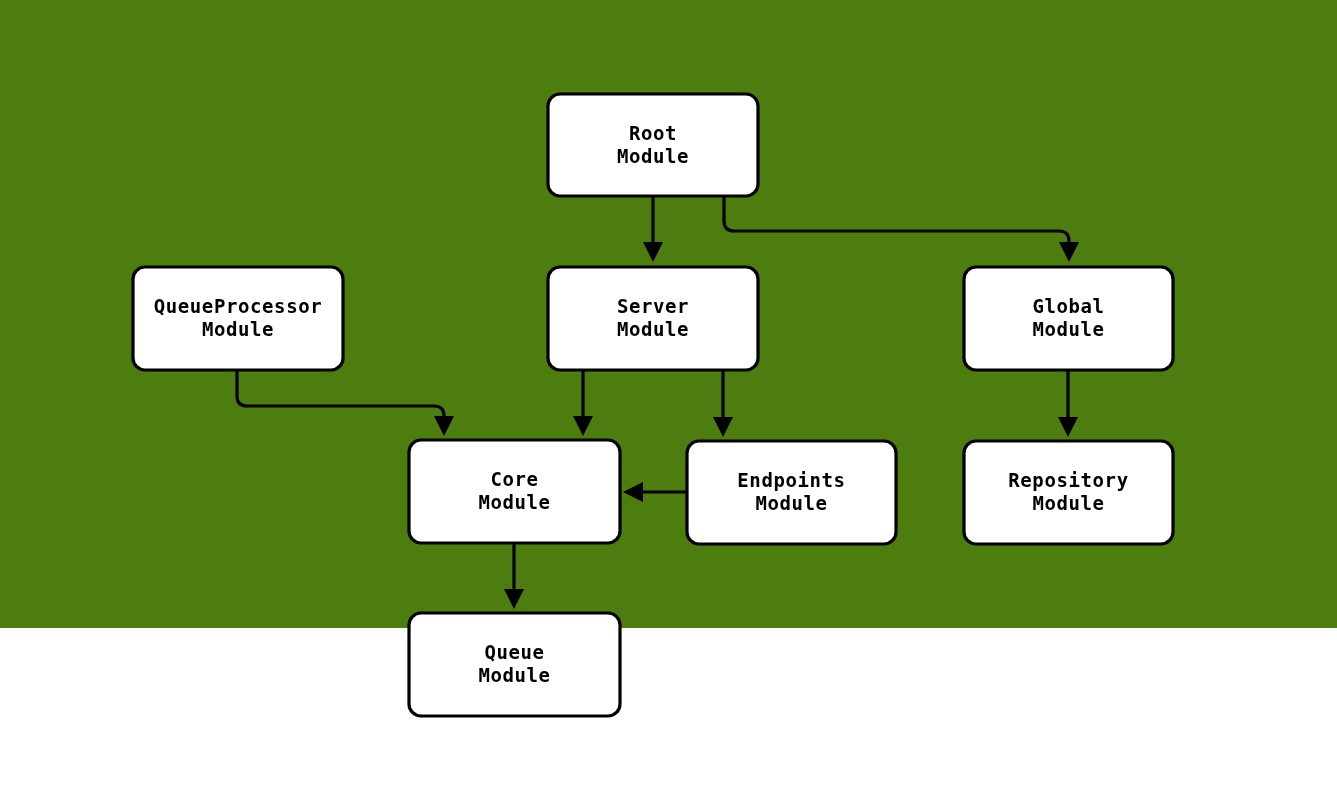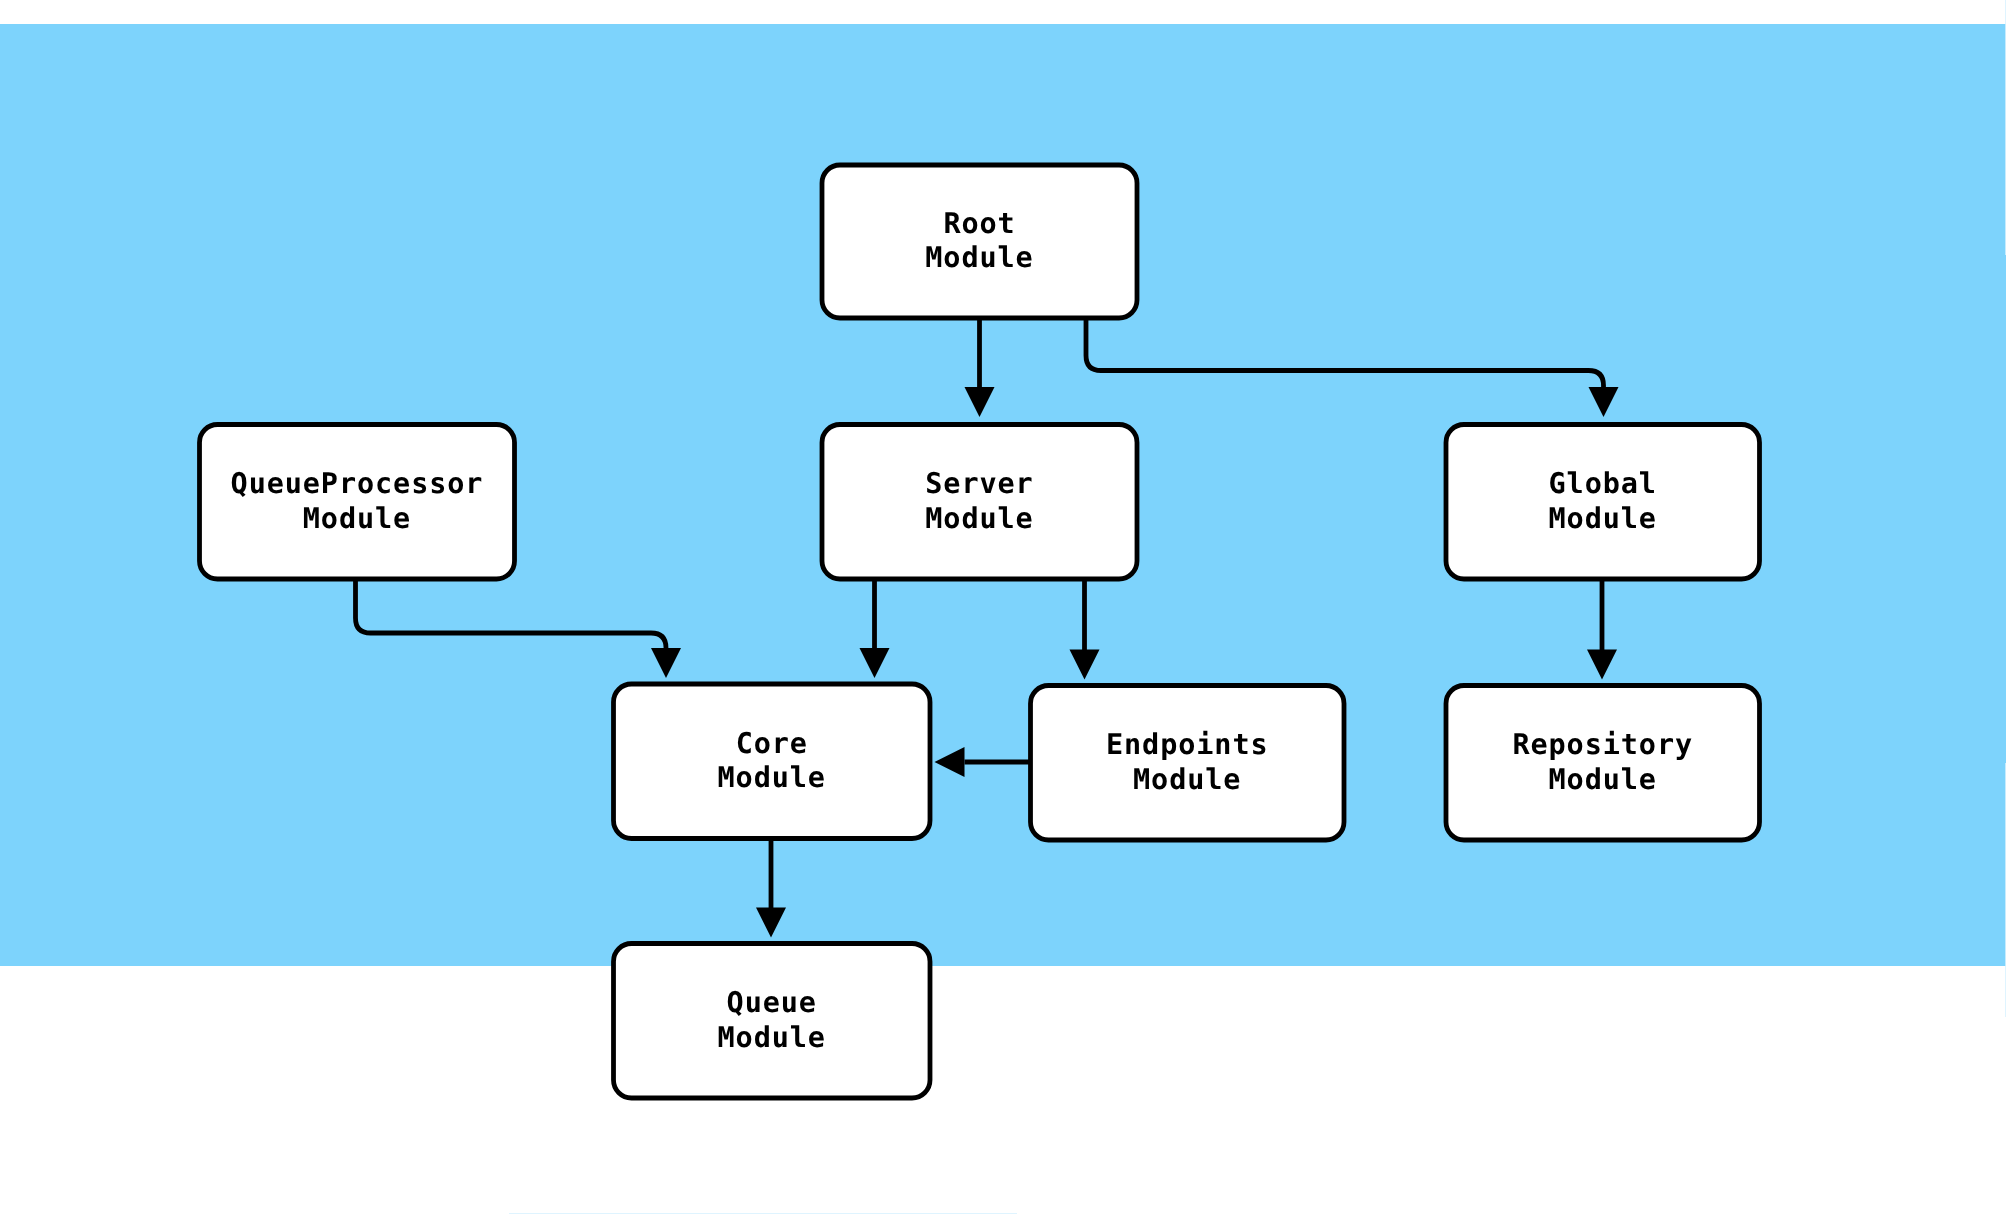--- a/index.html
+++ b/index.html
@@ -11,22 +11,21 @@
   body {
     width: 1337px;
     height: 809px;
     overflow: hidden;
     font-family: "DejaVu Sans Mono", "Liberation Mono", monospace;
   }
   #diagram-root {
     position: relative;
     width: 1337px;
     height: 628px;
-    background: #7dd3fc;
-    margin-top: 16px;
+    background: #4d7c0f;
   }
   svg#graph {
     display: block;
     width: 1337px;
     height: 809px;
   }
   .node-box {
     fill: #ffffff;
     stroke: #000000;
     stroke-width: 3.2;

